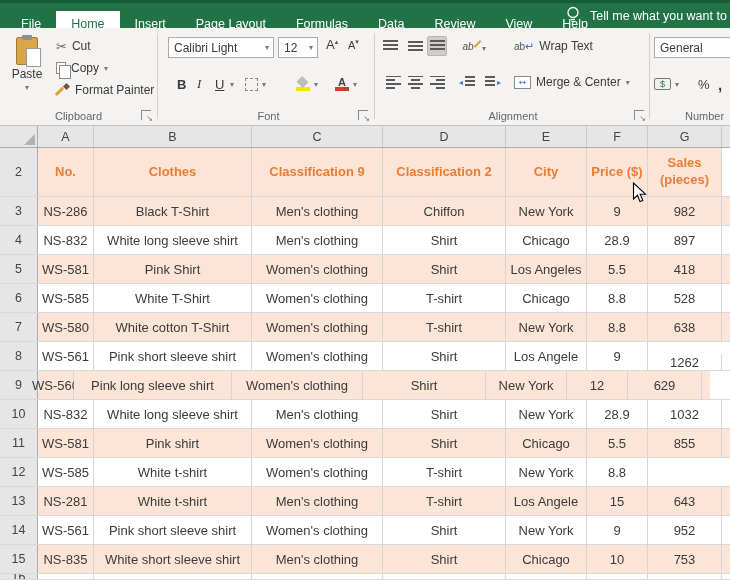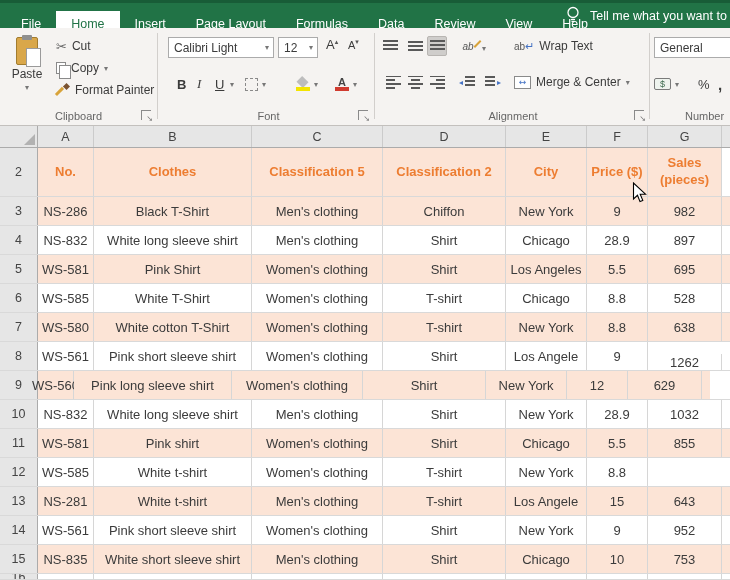--- a/index.html
+++ b/index.html
@@ -292,21 +292,21 @@
       <div class="colhead" style="width: 81px;">E</div>
       <div class="colhead" style="width: 61px;">F</div>
       <div class="colhead" style="width: 74px;">G</div>
       <div class="colhead" style="width: 8px; border-right: none;"></div>
     </div>
   <div id="grid-body">
       <div class="grid-row shaded header-row" style="height: 49px;">
         <div class="rownum">2</div>
         <div class="cell" style="width: 56px;">No.</div>
         <div class="cell" style="width: 158px;">Clothes</div>
-        <div class="cell" style="width: 131px;">Classification 5</div>
+        <div class="cell" style="width: 131px;">Classification 9</div>
         <div class="cell" style="width: 123px;">Classification 2</div>
         <div class="cell" style="width: 81px;">City</div>
         <div class="cell" style="width: 61px;">Price ($)</div>
         <div class="cell" style="width: 74px;">Sales (pieces)</div>
         <div class="cell sliver" style="width: 8px;"></div>
       </div>
       <div class="grid-row shaded" style="height: 29px;">
         <div class="rownum">3</div>
         <div class="cell" style="width: 56px;">NS-286</div>
         <div class="cell" style="width: 158px;">Black T-Shirt</div>
@@ -329,21 +329,21 @@
         <div class="cell sliver" style="width: 8px;"></div>
       </div>
       <div class="grid-row shaded" style="height: 29px;">
         <div class="rownum">5</div>
         <div class="cell" style="width: 56px;">WS-581</div>
         <div class="cell" style="width: 158px;">Pink Shirt</div>
         <div class="cell" style="width: 131px;">Women's clothing</div>
         <div class="cell" style="width: 123px;">Shirt</div>
         <div class="cell" style="width: 81px;">Los Angeles</div>
         <div class="cell" style="width: 61px;">5.5</div>
-        <div class="cell" style="width: 74px;">695</div>
+        <div class="cell" style="width: 74px;">418</div>
         <div class="cell sliver" style="width: 8px;"></div>
       </div>
       <div class="grid-row" style="height: 29px;">
         <div class="rownum">6</div>
         <div class="cell" style="width: 56px;">WS-585</div>
         <div class="cell" style="width: 158px;">White T-Shirt</div>
         <div class="cell" style="width: 131px;">Women's clothing</div>
         <div class="cell" style="width: 123px;">T-shirt</div>
         <div class="cell" style="width: 81px;">Chicago</div>
         <div class="cell" style="width: 61px;">8.8</div>

